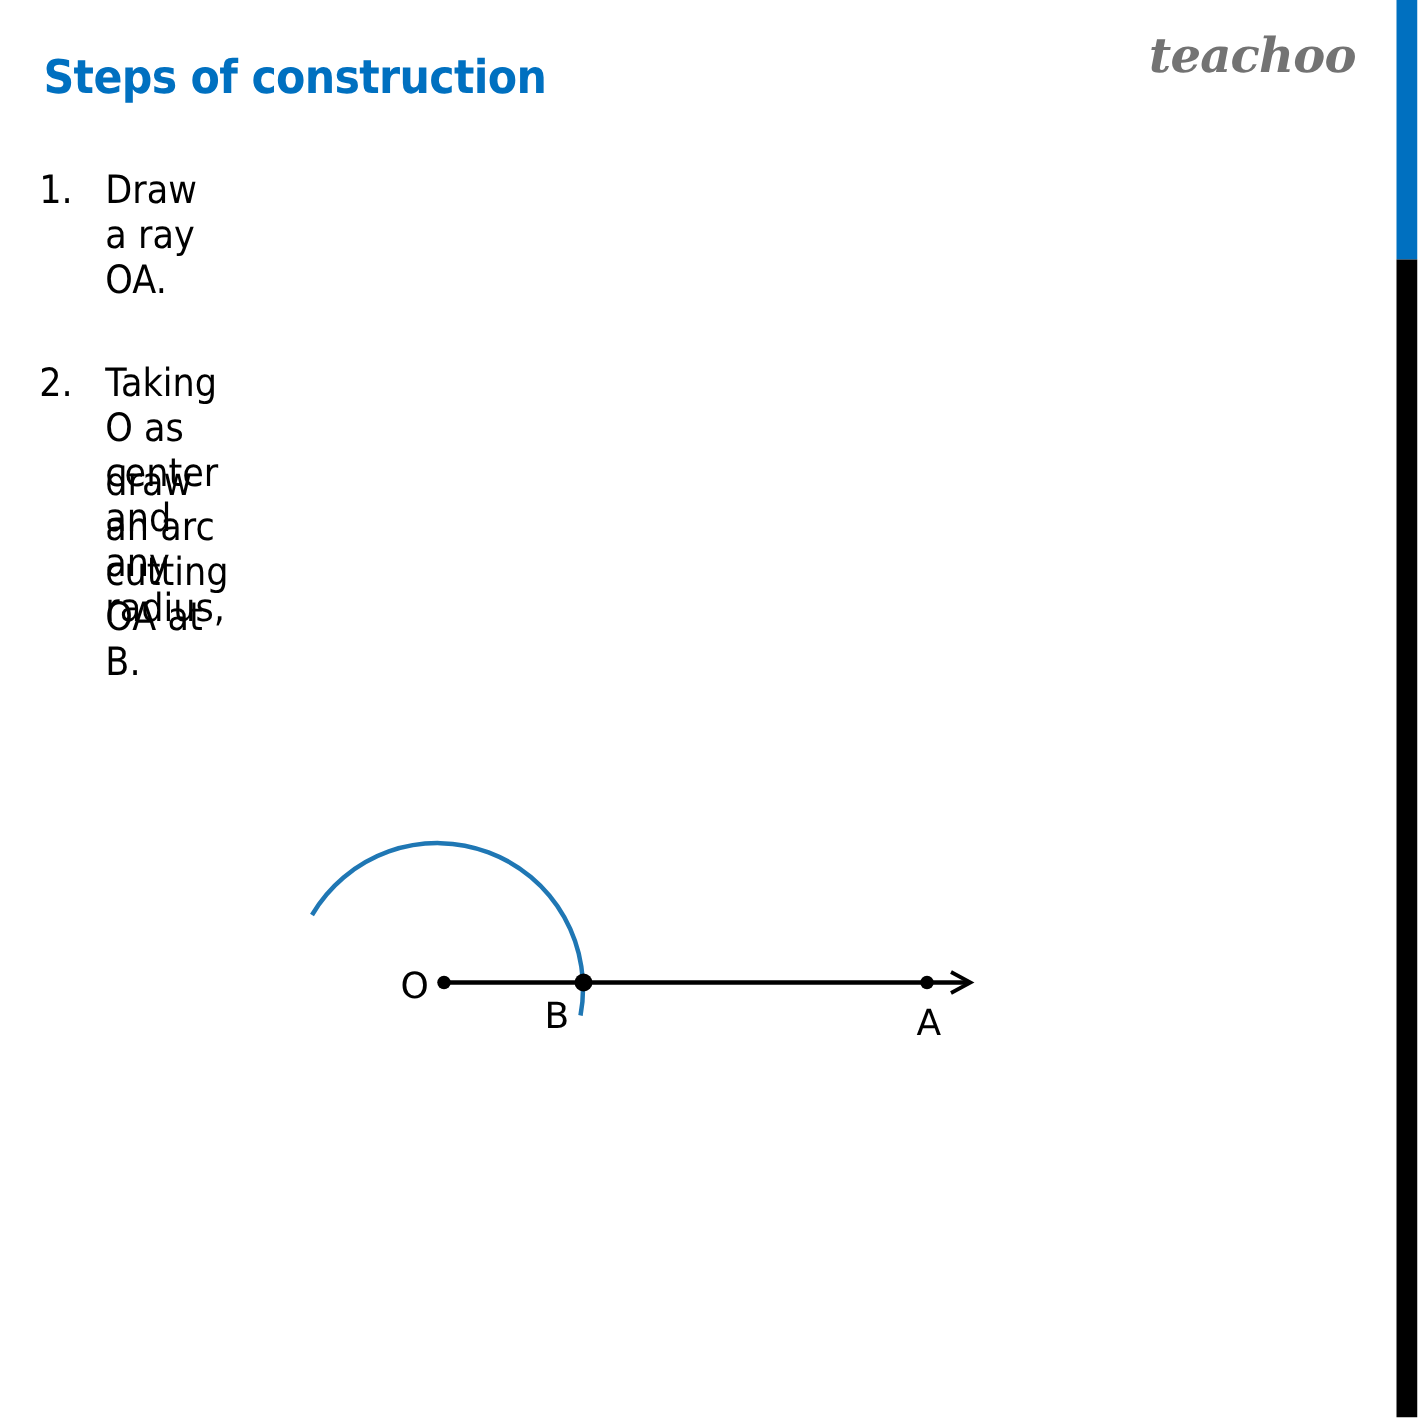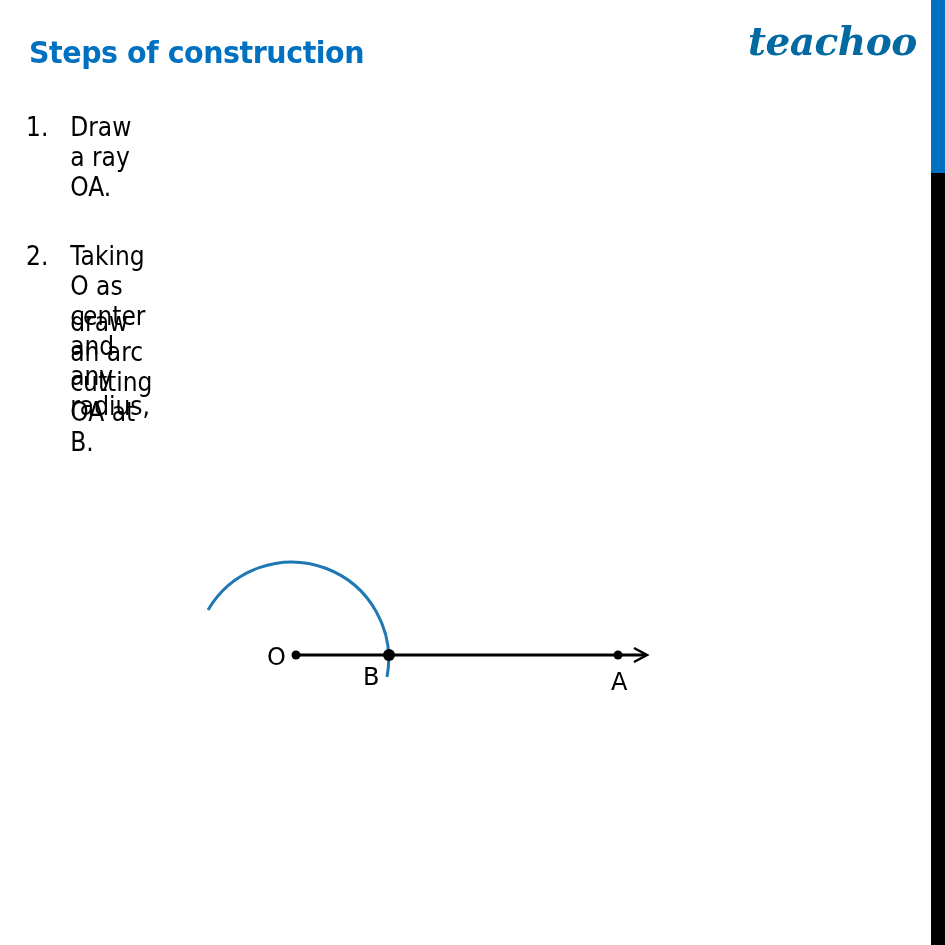--- a/index.html
+++ b/index.html
@@ -1,21 +1,21 @@
 <!DOCTYPE html>
 <html><head>
 <meta charset="utf-8">
 <style>
   html, body { margin:0; padding:0; }
   body { width:945px; height:945px; background:#ffffff; position:relative; overflow:hidden;
          font-family:"Liberation Sans", sans-serif; color:#000; }
   .title { position:absolute; left:29px; top:34px; font-size:31px; font-weight:bold; color:#0070c0;
            font-family:"DejaVu Sans", sans-serif; letter-spacing:-0.5px; transform:scaleX(0.92); transform-origin:left; }
-  .logo { position:absolute; left:748px; top:18px; font-size:39px; font-weight:bold; font-style:italic;
-          font-family:"DejaVu Serif", serif; color:#0369a1; letter-spacing:-0.5px; }
+  .logo { position:absolute; left:766px; top:18px; font-size:32px; font-weight:bold; font-style:italic;
+          font-family:"DejaVu Serif", serif; color:#737373; letter-spacing:-0.5px; }
   .bar-blue { position:absolute; left:931px; top:0; width:14px; height:173px; background:#0070c0; }
   .bar-black { position:absolute; left:931px; top:173px; width:14px; height:772px; background:#000; }
   .step { position:absolute; font-size:26px; font-family:"DejaVu Sans", sans-serif; transform:scaleX(0.9); transform-origin:left; }
   .num { position:absolute; left:29px; }
   .txt { position:absolute; left:78px; }
   svg { position:absolute; left:0; top:0; }
   .lbl { font-family:"DejaVu Sans", sans-serif; font-size:24px; }
 </style>
 </head>
 <body>

